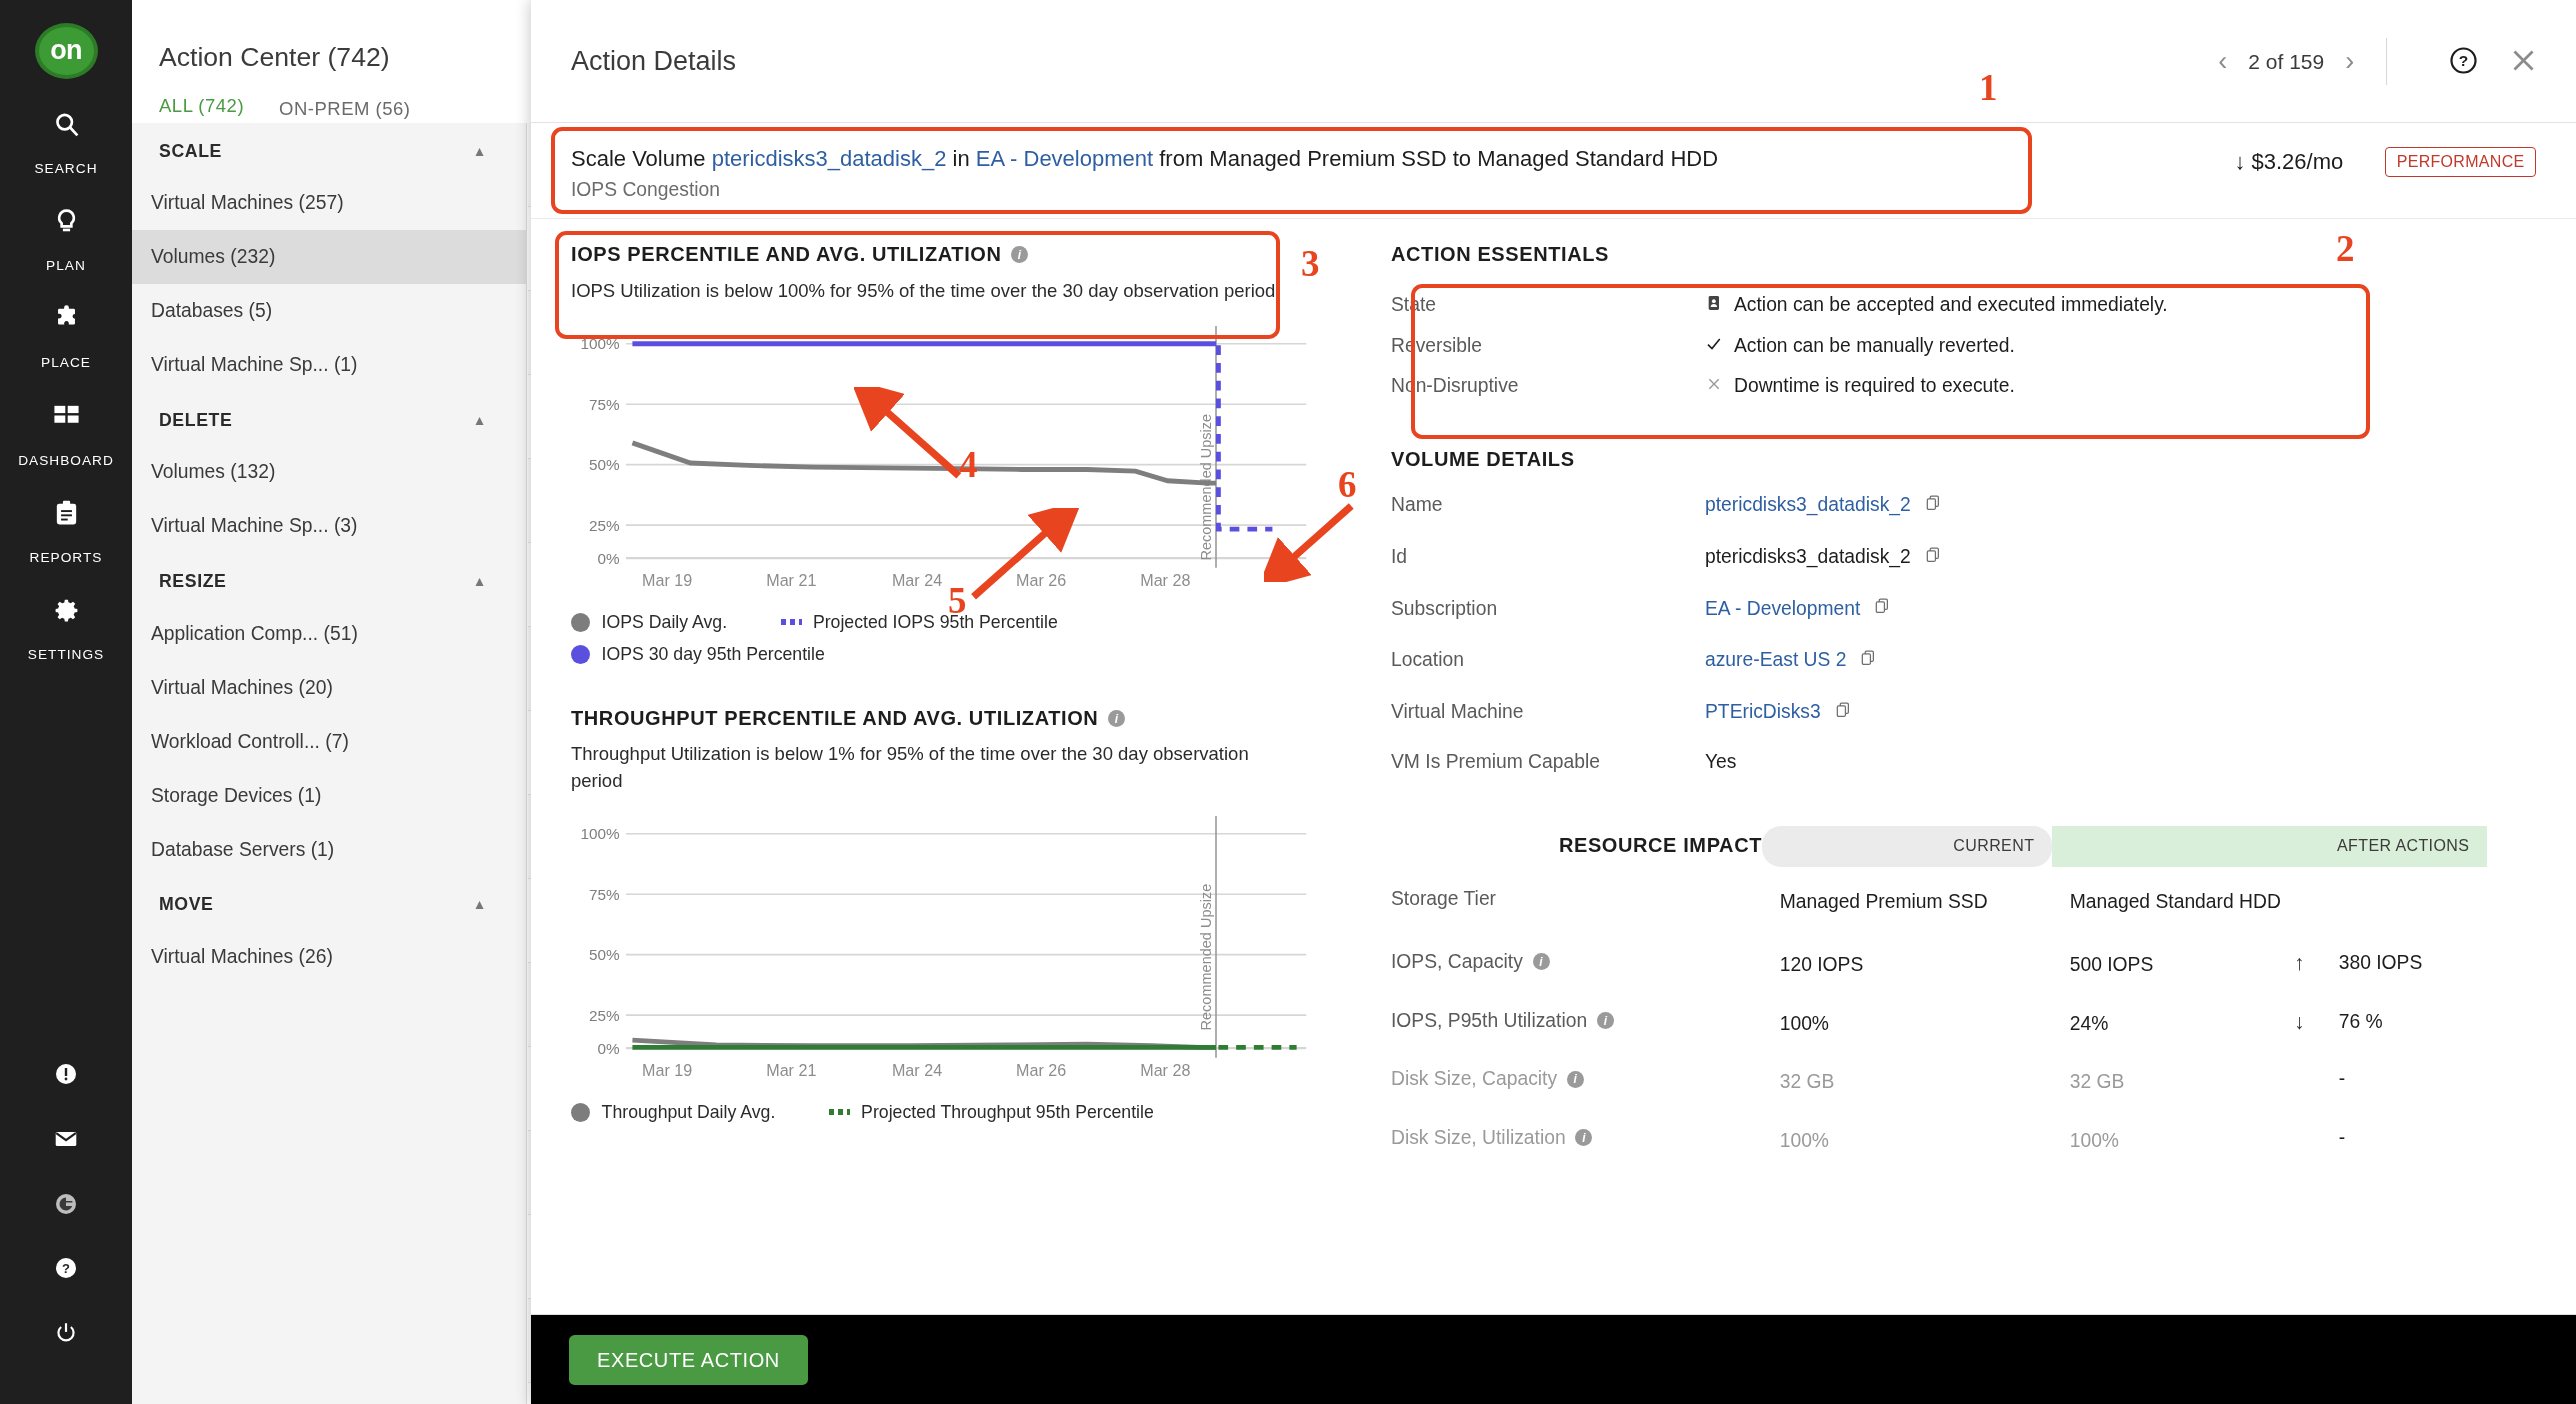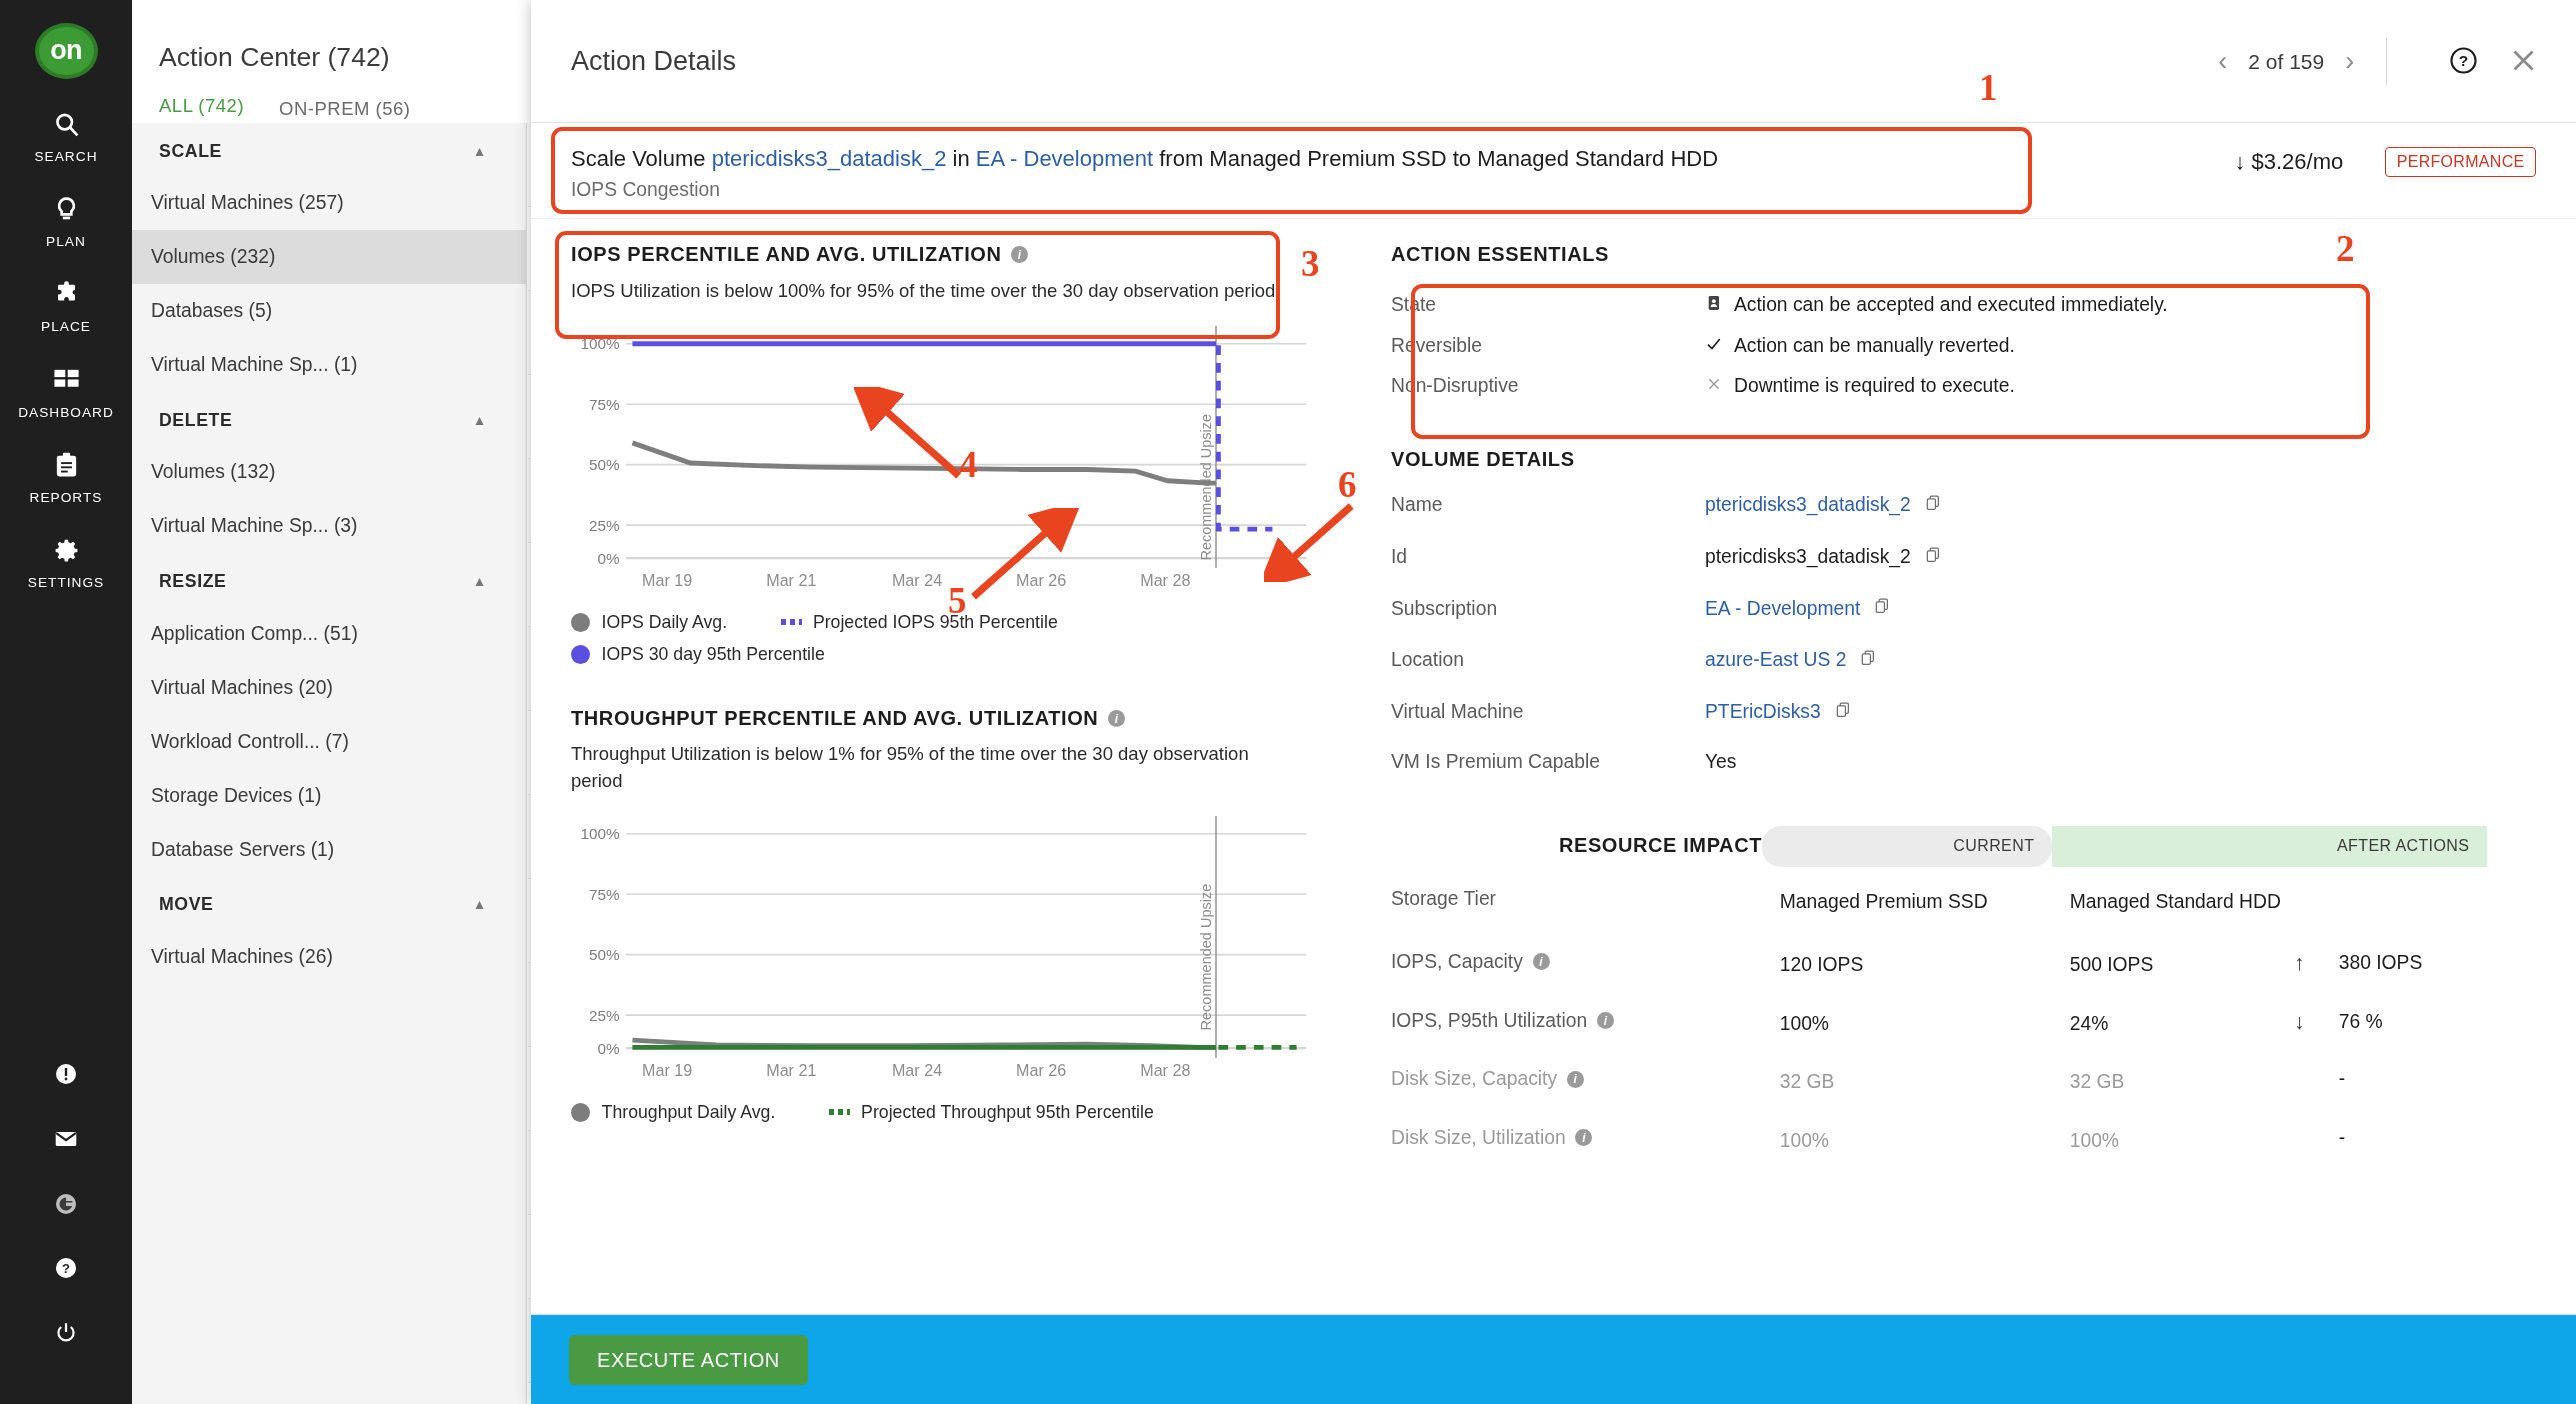--- a/index.html
+++ b/index.html
@@ -26,20 +26,21 @@
     border: 4px solid #2d7a27;
     display: flex; align-items: center; justify-content: center;
     color: #fff; font-size: 27px; font-weight: bold;
     letter-spacing: -0.8px;
   }
   .nav-item {
     margin-top: 31px;
     width: 100%;
     display: flex; flex-direction: column; align-items: center;
     cursor: pointer;
+    gap: 12px;
   }
   .nav-item .ico { color: #ffffff; display:block; }
   .nav-item .lbl {
     margin-top: 7.3px;
     color: #ffffff; font-size: 13.7px; letter-spacing: 1px;
   }
   .nav-bottom { position: absolute; left: 0; bottom: 19.3px; width: 100%; }
   .nav-bottom .nav-item { margin-top: 0; margin-bottom: 37px; }
 
   
@@ -236,21 +237,21 @@
   .ri-c { width: 290px; padding-left: 17.7px; font-size: 19.3px; color: #1d1d1d; line-height: 1.45; }
   .ri-a { width: 242px; padding-left: 17.7px; font-size: 19.3px; color: #1d1d1d; line-height: 1.45; }
   .ri-d { width: 242px; font-size: 19.3px; color: #1d1d1d; display: flex; align-items: center; gap: 27px; }
   .ri-arrow { font-size: 21px; color: #333; width: 17.7px; display:inline-block; }
   .ri-row.muted .ri-k, .ri-row.muted .ri-c, .ri-row.muted .ri-a { color: #9a9a9a; }
 
   
   .m-foot {
     position: absolute; left: 0; bottom: 0;
     width: 2045px; height: 91px;
-    background: #0ea5e9;
+    background: #000000;
     border-top: 0.8px solid #dcdcdc;
     display: flex; align-items: center;
   }
   .exec-btn {
     margin-left: 38px;
     background: #4a9a43; color: #ffffff;
     border: none; border-radius: 5.6px;
     padding: 13.7px 28px;
     font-size: 20px; letter-spacing: 0.6px;
     font-family: "Liberation Sans", sans-serif;

